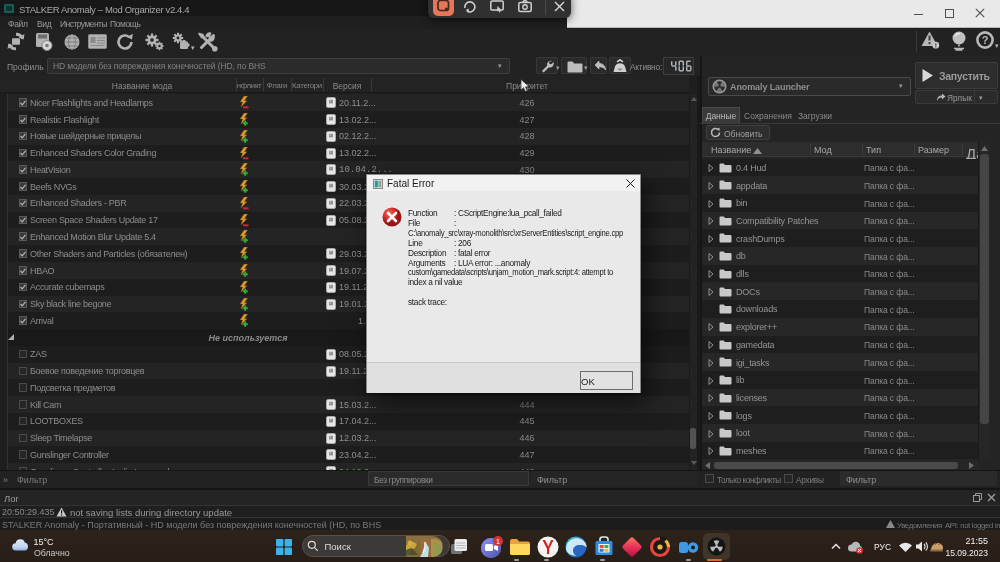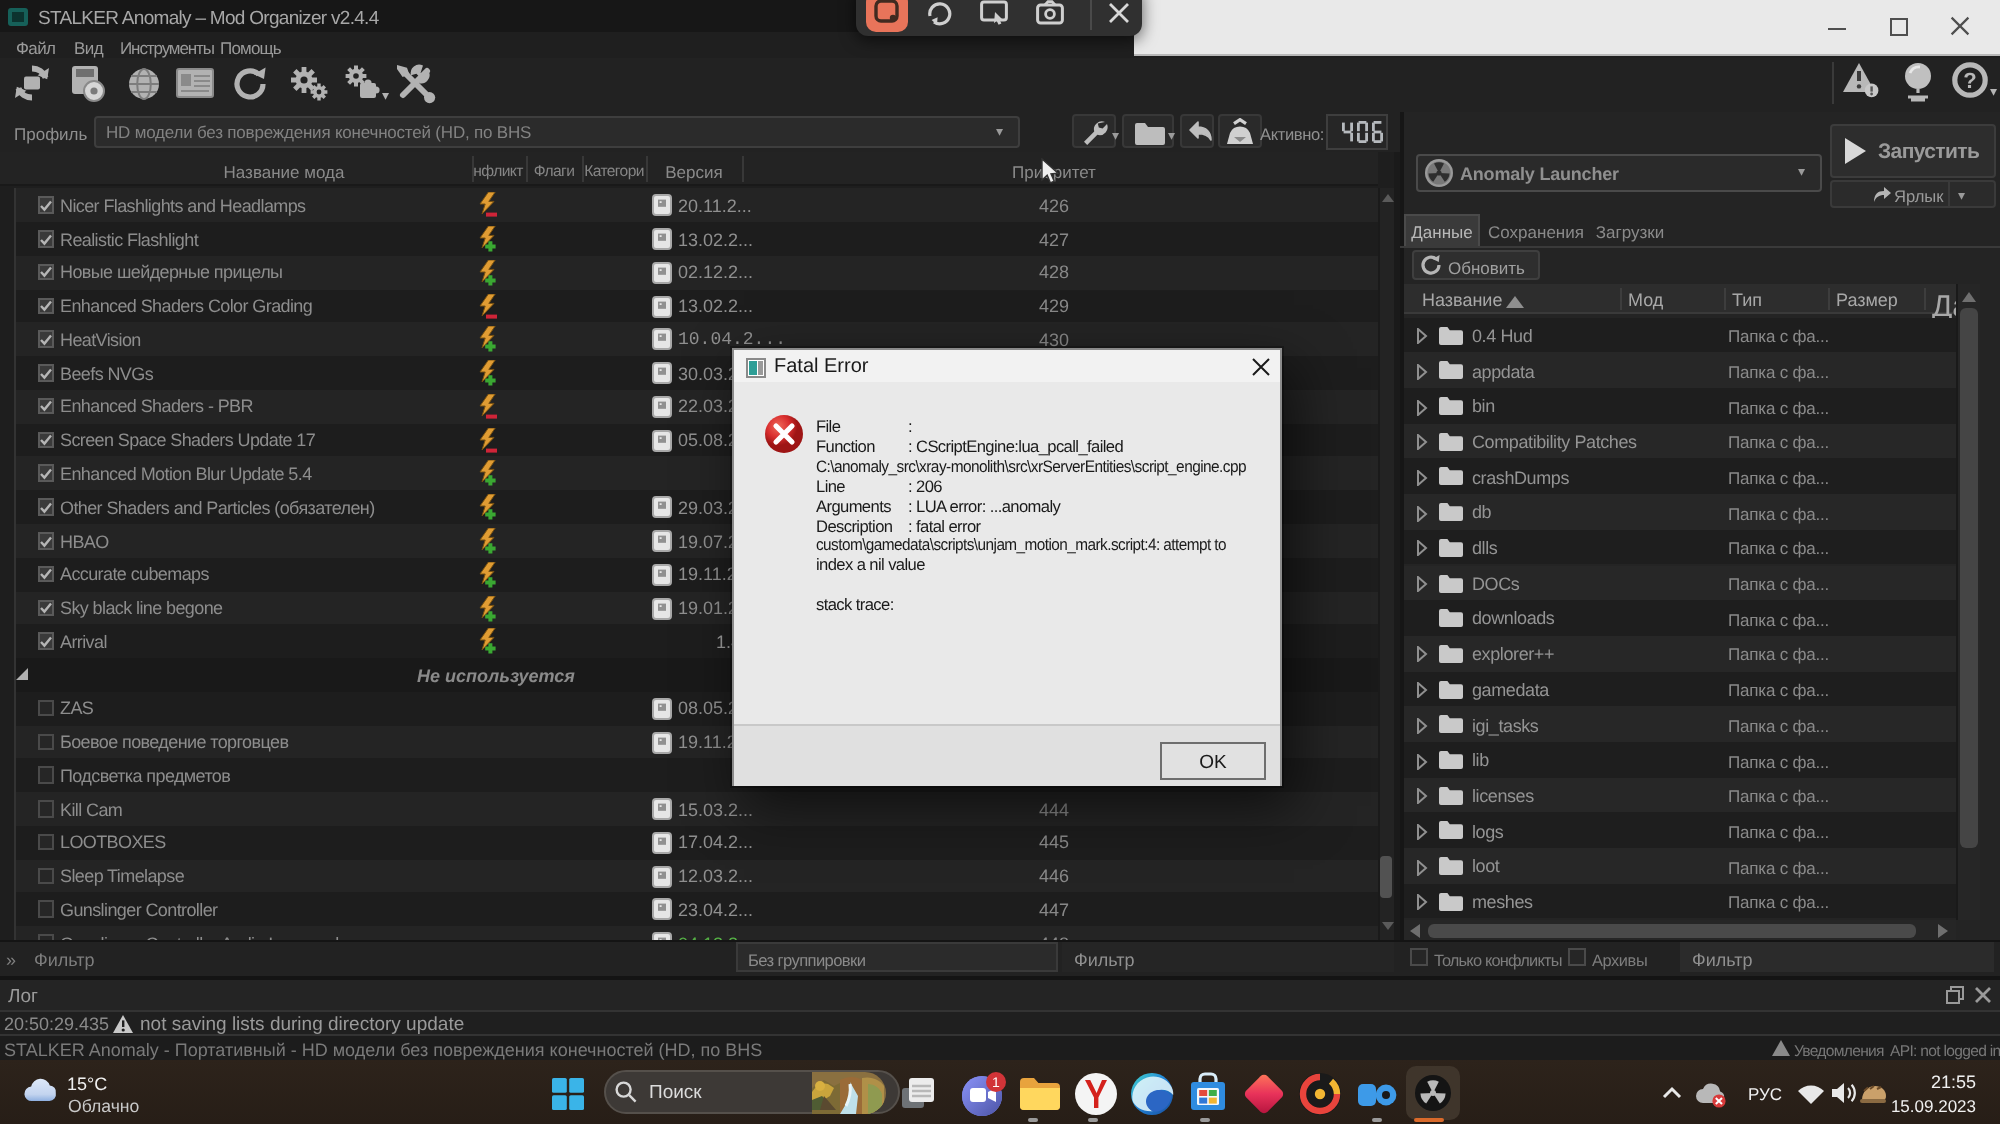--- a/index.html
+++ b/index.html
@@ -918,39 +918,39 @@
       <rect x="0.5" y="0.5" width="9" height="9" fill="#fff" stroke="#8a8a8a"></rect>
       <rect x="1.5" y="1.5" width="4" height="7" fill="#2e9e96"></rect>
       <rect x="6" y="1.5" width="2.5" height="7" fill="#9a9a9a"></rect>
     </svg>
 <div class="txt" style="left:20px;top:2.5px;font-size:10px;color:#1a1a1a">Fatal Error</div>
 <svg class="a" style="left:259px;top:4px" width="9" height="9" viewBox="0 0 9 9">
       <path d="M0.5 0.5l8 8M8.5 0.5l-8 8" stroke="#1a1a1a" stroke-width="1"></path>
     </svg>
 <div class="a" style="left:0;top:187px;width:100%;height:31px;background:#e0e0e0;border-top:1px solid #c8c8c8"></div>
 <div class="a" style="left:213px;top:196px;width:53px;height:19px;background:#e1e1e1;border:1px solid #6e6e6e;">
-      <div style="text-align:center;font-size:9.5px;color:#1a1a1a;margin-top:3.5px">OK</div>
+      <div style="font-size:9.5px;color:#1a1a1a;margin-top:3.5px">OK</div>
     </div>
 <svg class="a" style="left:15px;top:32px" width="20" height="20" viewBox="0 0 20 20">
       <defs>
         <radialGradient id="er" cx="0.35" cy="0.3">
           <stop offset="0" stop-color="#ef6a5a"></stop>
           <stop offset="0.6" stop-color="#d92e2e"></stop>
           <stop offset="1" stop-color="#9e1515"></stop>
         </radialGradient>
       </defs>
       <circle cx="10" cy="10" r="9.5" fill="url(#er)"></circle>
       <path d="M6 6l8 8M14 6l-8 8" stroke="#fff" stroke-width="2.6" stroke-linecap="round"></path>
     </svg>
 <div class="a" style="left:41px;top:34px;width:230px;font-size:8.3px;line-height:9.9px;color:#1a1a1a;letter-spacing:-0.3px">
+<div style="white-space:nowrap"><span style="display:inline-block;width:46px">Function</span>: CScriptEngine:lua_pcall_failed</div>
 <div style="white-space:nowrap"><span style="display:inline-block;width:46px">File</span>: </div>
-<div style="white-space:nowrap"><span style="display:inline-block;width:46px">Function</span>: CScriptEngine:lua_pcall_failed</div>
 <div style="white-space:nowrap;transform:scaleX(0.93);transform-origin:0 50%">C:\anomaly_src\xray-monolith\src\xrServerEntities\script_engine.cpp</div>
 <div style="white-space:nowrap"><span style="display:inline-block;width:46px">Line</span>: 206</div>
+<div style="white-space:nowrap"><span style="display:inline-block;width:46px">Description</span>: fatal error</div>
 <div style="white-space:nowrap"><span style="display:inline-block;width:46px">Arguments</span>: LUA error: ...anomaly</div>
-<div style="white-space:nowrap"><span style="display:inline-block;width:46px">Description</span>: fatal error</div>
 <div style="white-space:nowrap;transform:scaleX(0.925);transform-origin:0 50%">custom\gamedata\scripts\unjam_motion_mark.script:4: attempt to</div>
 <div>index a nil value</div>
 <div>&nbsp;</div>
 <div>stack trace:</div>
 <div>&nbsp;</div>
 <div>&nbsp;</div>
 </div>
 </div>
 </body></html>

